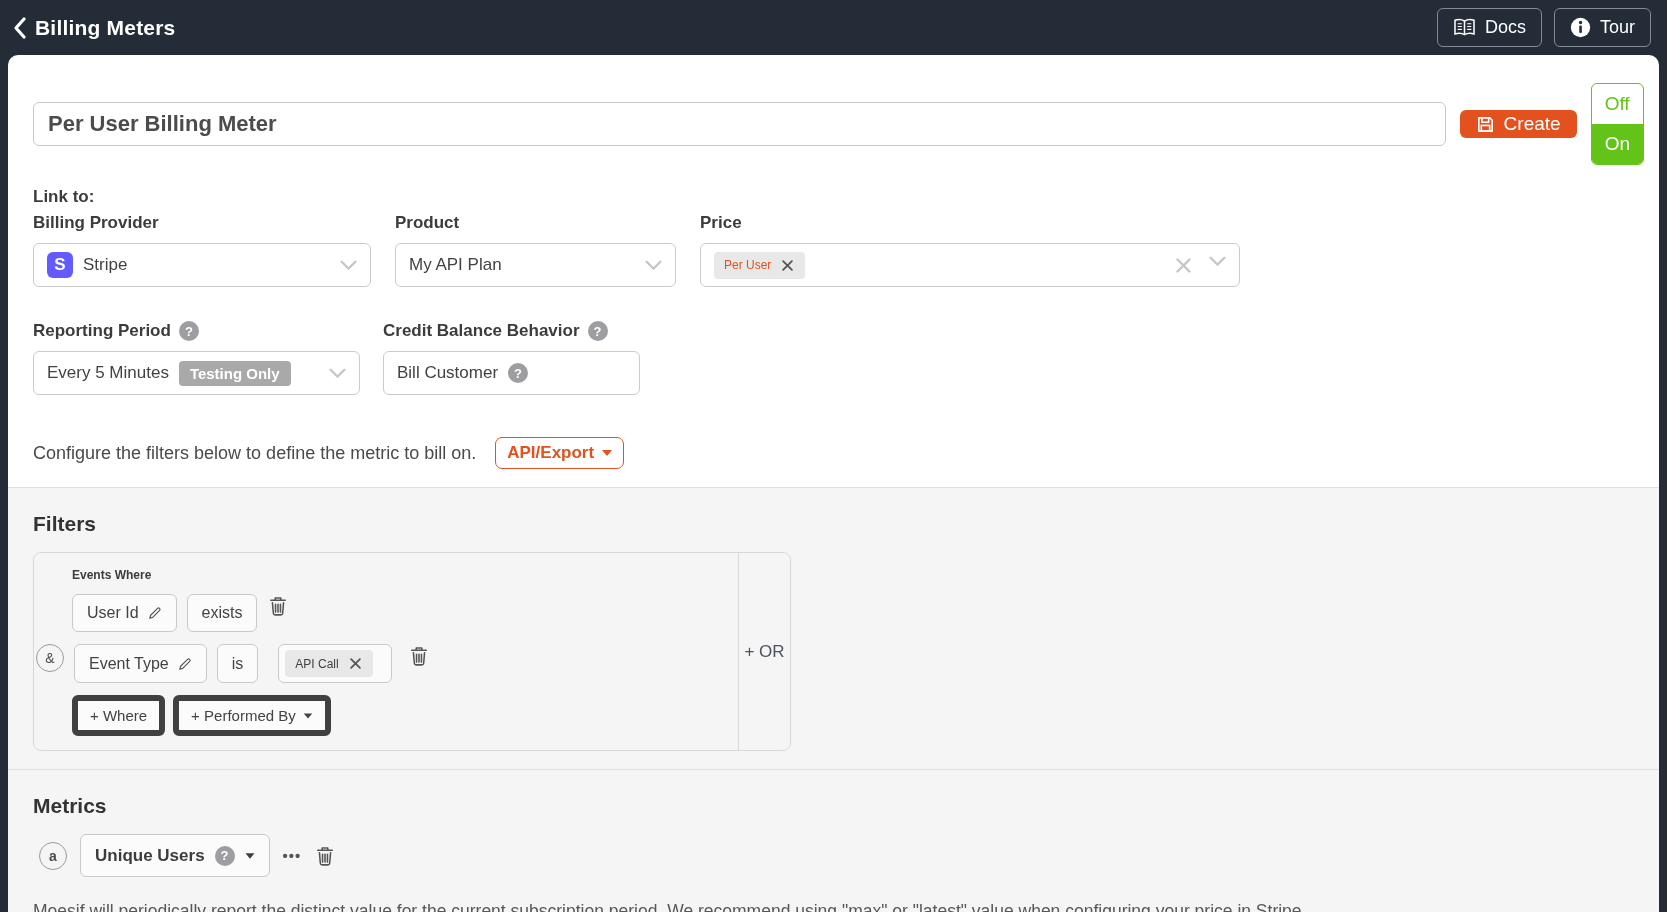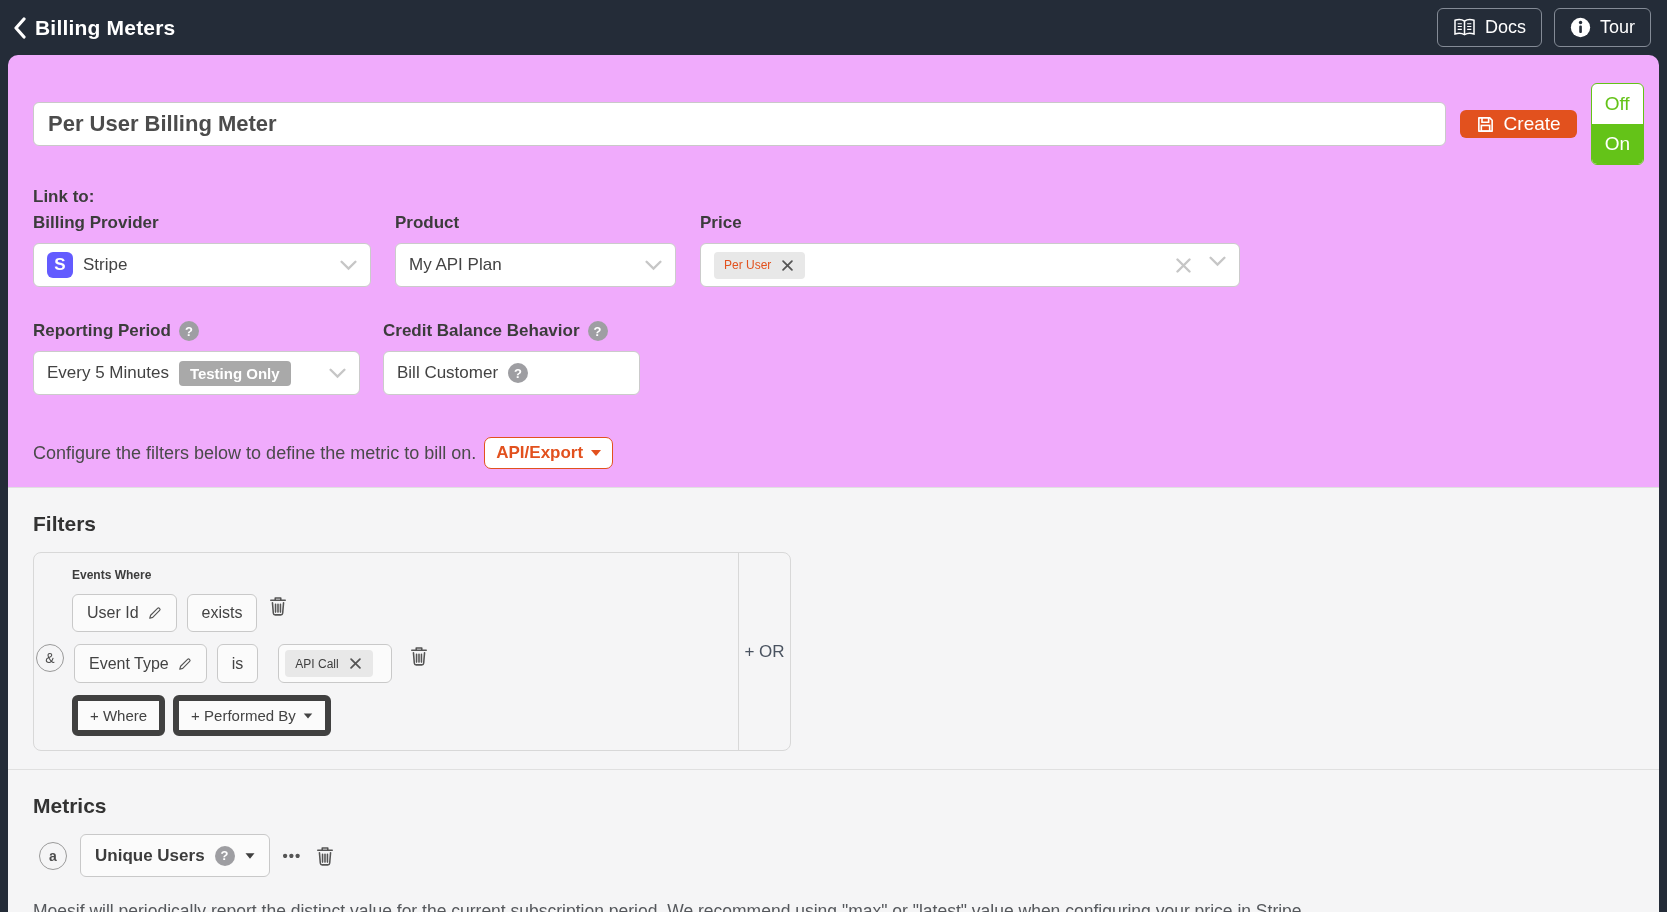--- a/index.html
+++ b/index.html
@@ -17,21 +17,21 @@
   .topbar-actions { margin-left:auto; display:flex; gap:12px; }
   .topbar-btn {
     display:flex; align-items:center; gap:9px;
     border:1px solid #848b96; border-radius:6px;
     background:transparent; color:#fff;
     font-size:18px; padding:8px 15px; cursor:pointer;
     font-family:inherit;
   }
   
   .card {
-    background:#f0abfc; margin:0 8px; height:755px;
+    background:#ffffff; margin:0 8px; height:755px;
     border-radius:10px 10px 0 0;
     display:flex; flex-direction:column;
   }
   .card-top { padding:28px 15px 0 25px; }
   
   .title-row { display:flex; align-items:center; gap:14px; }
   .meter-input {
     flex:1; height:44px; border:1px solid #c9c9c9; border-radius:6px;
     font-family:inherit; font-size:22px; font-weight:bold; color:#4c4c4c;
     padding:0 14px; outline:none;
@@ -74,21 +74,21 @@
   .qicon {
     width:20px; height:20px; border-radius:50%; background:#9e9ea2; color:#fff;
     font-size:13px; font-weight:bold; display:inline-flex;
     align-items:center; justify-content:center; flex:none; cursor:pointer;
   }
   .caret-down {
     width:0; height:0; border-left:5px solid transparent; border-right:5px solid transparent;
     border-top:6px solid currentColor; display:inline-block;
   }
   
-  .configure-row { margin-top:42px; display:flex; align-items:center; gap:8px; font-size:18px; color:#4a4a4a; }
+  .configure-row { margin-top:42px; display:flex; align-items:center; gap:19px; font-size:18px; color:#4a4a4a; }
   .api-export-btn {
     display:flex; align-items:center; gap:8px;
     background:#fff; color:#e2511e; border:1.5px solid #e2511e; border-radius:7px;
     font-size:17px; font-weight:bold; padding:5px 11px; cursor:pointer; font-family:inherit;
   }
   
   .gray-area {
     margin-top:18px; flex:1; background:#f5f5f6; border-top:1px solid #e0e0e0;
     padding:20px 25px 0;
   }

